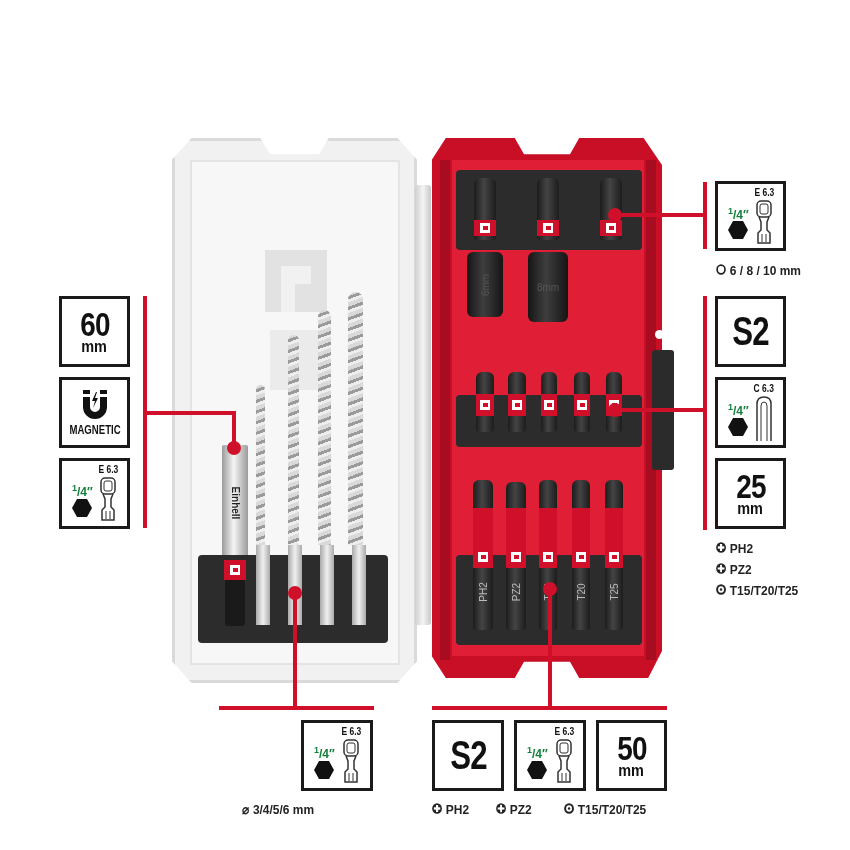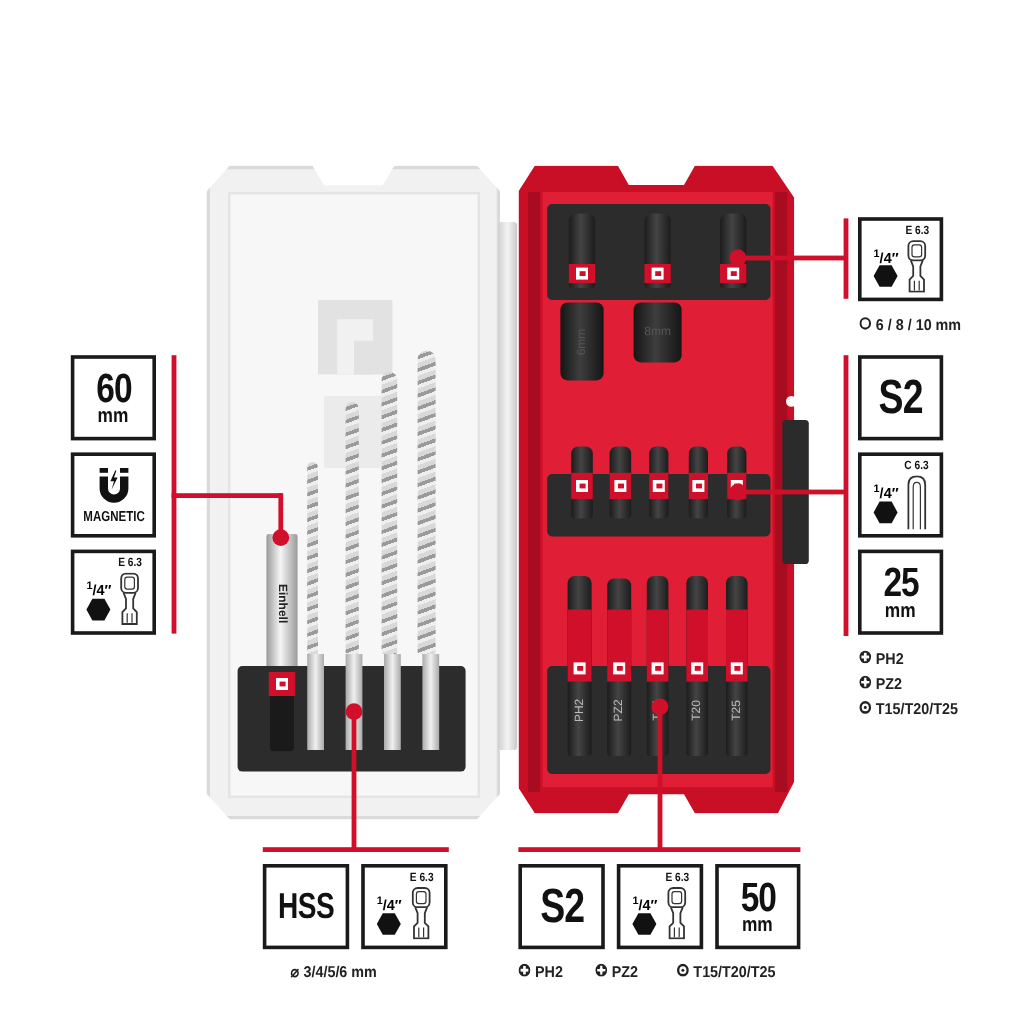--- a/index.html
+++ b/index.html
@@ -47,21 +47,21 @@
     }
     .mag-label {
       font-weight: 700;
       font-size: 12px;
       transform: scaleX(0.8);
       letter-spacing: 0px;
       margin-top: 2px;
     }
     .shank-box { position: absolute; border: 3px solid #1a1a1a; background: #fff; }
     .shank-box .std { position: absolute; right: 9px; top: 3px; font-size: 10px; font-weight: 700; transform: scaleX(0.85); transform-origin: right; color:#111; }
-    .shank-box .frac { position: absolute; left: 10px; top: 22px; font-size: 12px; font-weight: 700; color:#000000; }
+    .shank-box .frac { position: absolute; left: 10px; top: 22px; font-size: 12px; font-weight: 700; color:#15803d; }
     .shank-box .frac sup { font-size: 9px; }
     .shank-box .hex { position: absolute; left: 9px; bottom: 8px; }
     .shank-box .shank { position: absolute; right: 10px; top: 16px; }
 
     .note {
       position: absolute;
       font-weight: 700;
       font-size: 13px;
       color: #222;
       white-space: nowrap;
@@ -191,21 +191,21 @@
     <div class="bit-band" style="top:42px;height:16px;"></div>
       <div class="bit-logo" style="top:45px;"></div>
   </div>
   <div class="bit" style="left:600px;top:178px;width:22px;height:62px;">
     <div class="bit-band" style="top:42px;height:16px;"></div>
       <div class="bit-logo" style="top:45px;"></div>
   </div>
   <div class="socket" style="left:467px;top:252px;width:36px;height:65px;">
     <span class="bit-label" style="color:#555">6mm</span>
   </div>
-  <div class="socket" style="left:528px;top:252px;width:40px;height:50px;">
+  <div class="socket" style="left:528px;top:252px;width:40px;height:70px;">
     <span class="bit-label" style="color:#555;transform:translate(-50%,-50%)">8mm</span>
   </div>
 
   <div class="tray" style="left:456px;top:395px;width:186px;height:52px;"></div>
   <div class="bit" style="left:476px;top:372px;width:18px;height:60px;">
       <div class="bit-band" style="top:22px;height:22px;"></div>
       <div class="bit-logo" style="top:28px;"></div>
     </div>
   <div class="bit" style="left:508px;top:372px;width:18px;height:60px;">
       <div class="bit-band" style="top:22px;height:22px;"></div>
@@ -362,23 +362,20 @@
   <div class="note" style="left:716px;top:583px;">
     <span class="g">
       <svg width="11" height="11" viewBox="0 0 11 11">
           <circle cx="5.5" cy="5.5" r="5.3" fill="#222"></circle>
           <circle cx="5.5" cy="5.5" r="3.2" fill="#fff"></circle>
           <circle cx="5.5" cy="5.5" r="1.3" fill="#222"></circle>
         </svg>
     </span><span>T15/T20/T25</span>
   </div>
 
-  <div class="box" style="left:219px;top:720px;width:72px;height:71px;">
-    <span class="word">HSS</span>
-  </div>
   <div class="shank-box" style="left:301px;top:720px;width:72px;height:71px;">
     <span class="std">E 6.3</span>
     <span class="frac"><sup>1</sup>/<span>4</span><span>″</span></span>
     <svg class="hex" width="22" height="20" viewBox="0 0 22 20">
         <polygon points="6,1 16,1 21,10 16,19 6,19 1,10" fill="#111"></polygon>
       </svg>
     <svg class="shank" width="18" height="44" viewBox="0 0 18 44">
       <rect x="2" y="1" width="14" height="16" rx="4" fill="none" stroke="#333" stroke-width="1.5"></rect>
       <rect x="5" y="4" width="8" height="10" rx="2" fill="none" stroke="#333" stroke-width="1"></rect>
       <path d="M4 17 L6 22 L6 30 L3 33 V43 H15 V33 L12 30 L12 22 L14 17" fill="none" stroke="#333" stroke-width="1.5"></path>

